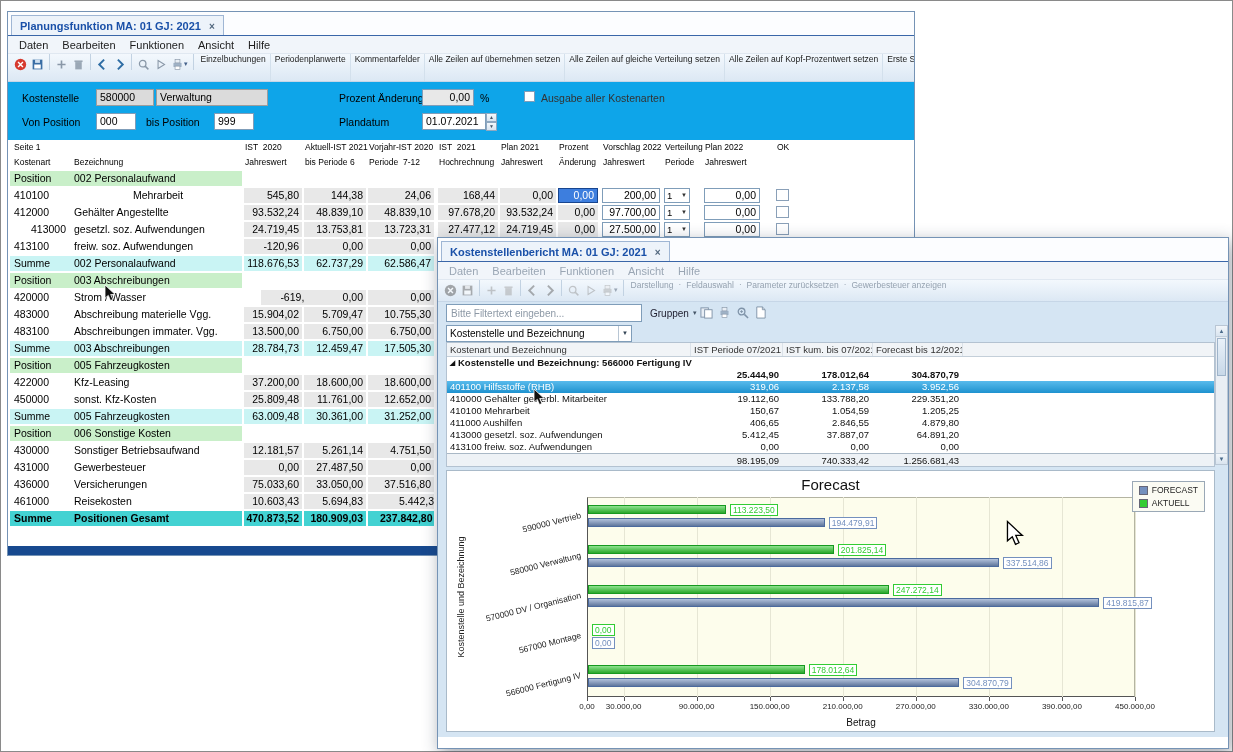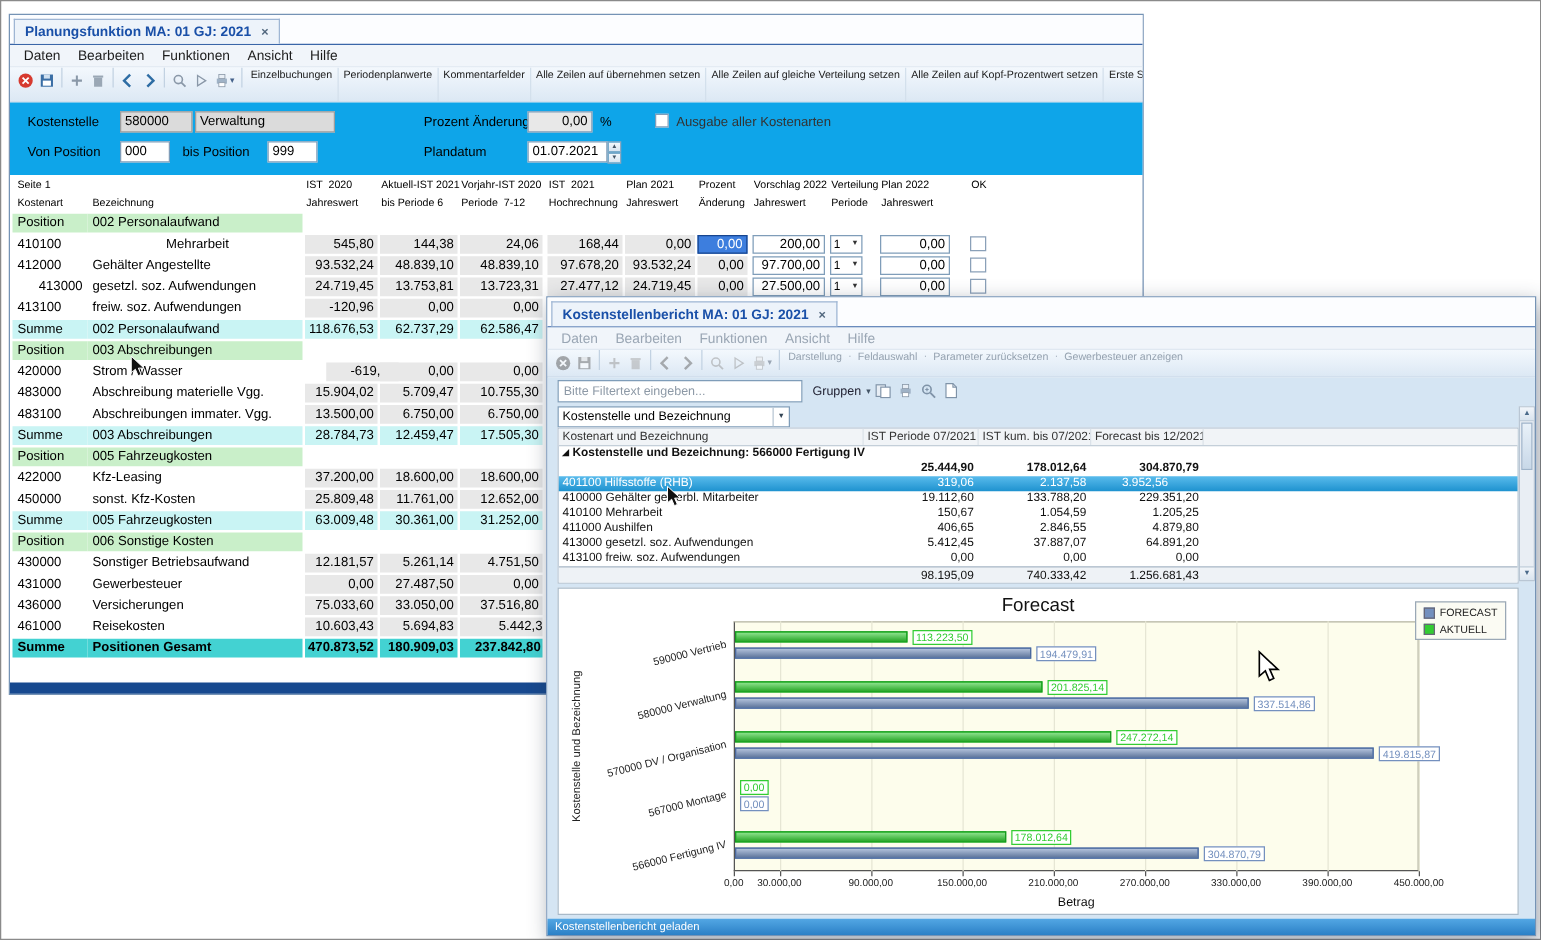--- a/index.html
+++ b/index.html
@@ -523,21 +523,21 @@
           <div class="r-row r-gtot">
             <span class="r-n" style="width: 244px;"></span>
             <span class="r-v" style="width: 92px;">25.444,90</span>
             <span class="r-v" style="width: 90px;">178.012,64</span>
             <span class="r-v" style="width: 90px;">304.870,79</span>
           </div>
           <div class="r-row r-data rsel">
             <span class="r-n" style="width: 244px;">401100 Hilfsstoffe (RHB)</span>
             <span class="r-v" style="width: 92px;">319,06</span>
             <span class="r-v" style="width: 90px;">2.137,58</span>
-            <span class="r-v" style="width: 90px; text-align: center;">3.952,56</span>
+            <span class="r-v" style="width: 90px;">3.952,56</span>
           </div>
           <div class="r-row r-data">
             <span class="r-n" style="width: 244px;">410000 Gehälter gewerbl. Mitarbeiter</span>
             <span class="r-v" style="width: 92px;">19.112,60</span>
             <span class="r-v" style="width: 90px;">133.788,20</span>
             <span class="r-v" style="width: 90px;">229.351,20</span>
           </div>
           <div class="r-row r-data">
             <span class="r-n" style="width: 244px;">410100 Mehrarbeit</span>
             <span class="r-v" style="width: 92px;">150,67</span>
@@ -636,21 +636,20 @@
           <div class="blab" style="left: 145px; top: 153px; color: rgb(51, 204, 51); border-color: rgb(51, 204, 51);">0,00</div>
           <div class="blab" style="left: 145px; top: 166px; color: rgb(116, 144, 190); border-color: rgb(116, 144, 190);">0,00</div>
           <div class="cylab" style="left: 4px; top: 199px; width: 130px;">566000 Fertigung IV</div>
           <div class="bar a" style="left: 141px; top: 194px; width: 216.78px; background-color: rgb(51, 204, 51);"></div>
           <div class="blab" style="left: 361.78px; top: 193px; color: rgb(51, 204, 51); border-color: rgb(51, 204, 51);">178.012,64</div>
           <div class="bar f" style="left: 141px; top: 207px; width: 371.265px; background-color: rgb(116, 144, 190);"></div>
           <div class="blab" style="left: 516.265px; top: 206px; color: rgb(116, 144, 190); border-color: rgb(116, 144, 190);">304.870,79</div>
         </div>
     </div>
 
-    <div class="w2status"><span>Kostenstellenbericht geladen</span></div>
   </section>
 
   <svg class="cursor" style="left:103px;top:283px" width="13" height="19" viewBox="0 0 13 19">
       <polygon points="1,1 1,14.2 4.3,11.4 6.5,16.6 8.9,15.5 6.7,10.5 11.2,10.5" fill="#111" stroke="#fff" stroke-width="0.8"></polygon>
     </svg>
   <svg class="cursor" style="left:532px;top:387px" width="13" height="19" viewBox="0 0 13 19">
       <polygon points="1,1 1,14.2 4.3,11.4 6.5,16.6 8.9,15.5 6.7,10.5 11.2,10.5" fill="#111" stroke="#fff" stroke-width="0.8"></polygon>
     </svg>
   <svg class="cursor" style="left:1005px;top:519px" width="19" height="28" viewBox="0 0 13 19">
       <polygon points="1,1 1,14.2 4.3,11.4 6.5,16.6 8.9,15.5 6.7,10.5 11.2,10.5" fill="#fff" stroke="#000" stroke-width="0.9"></polygon>

